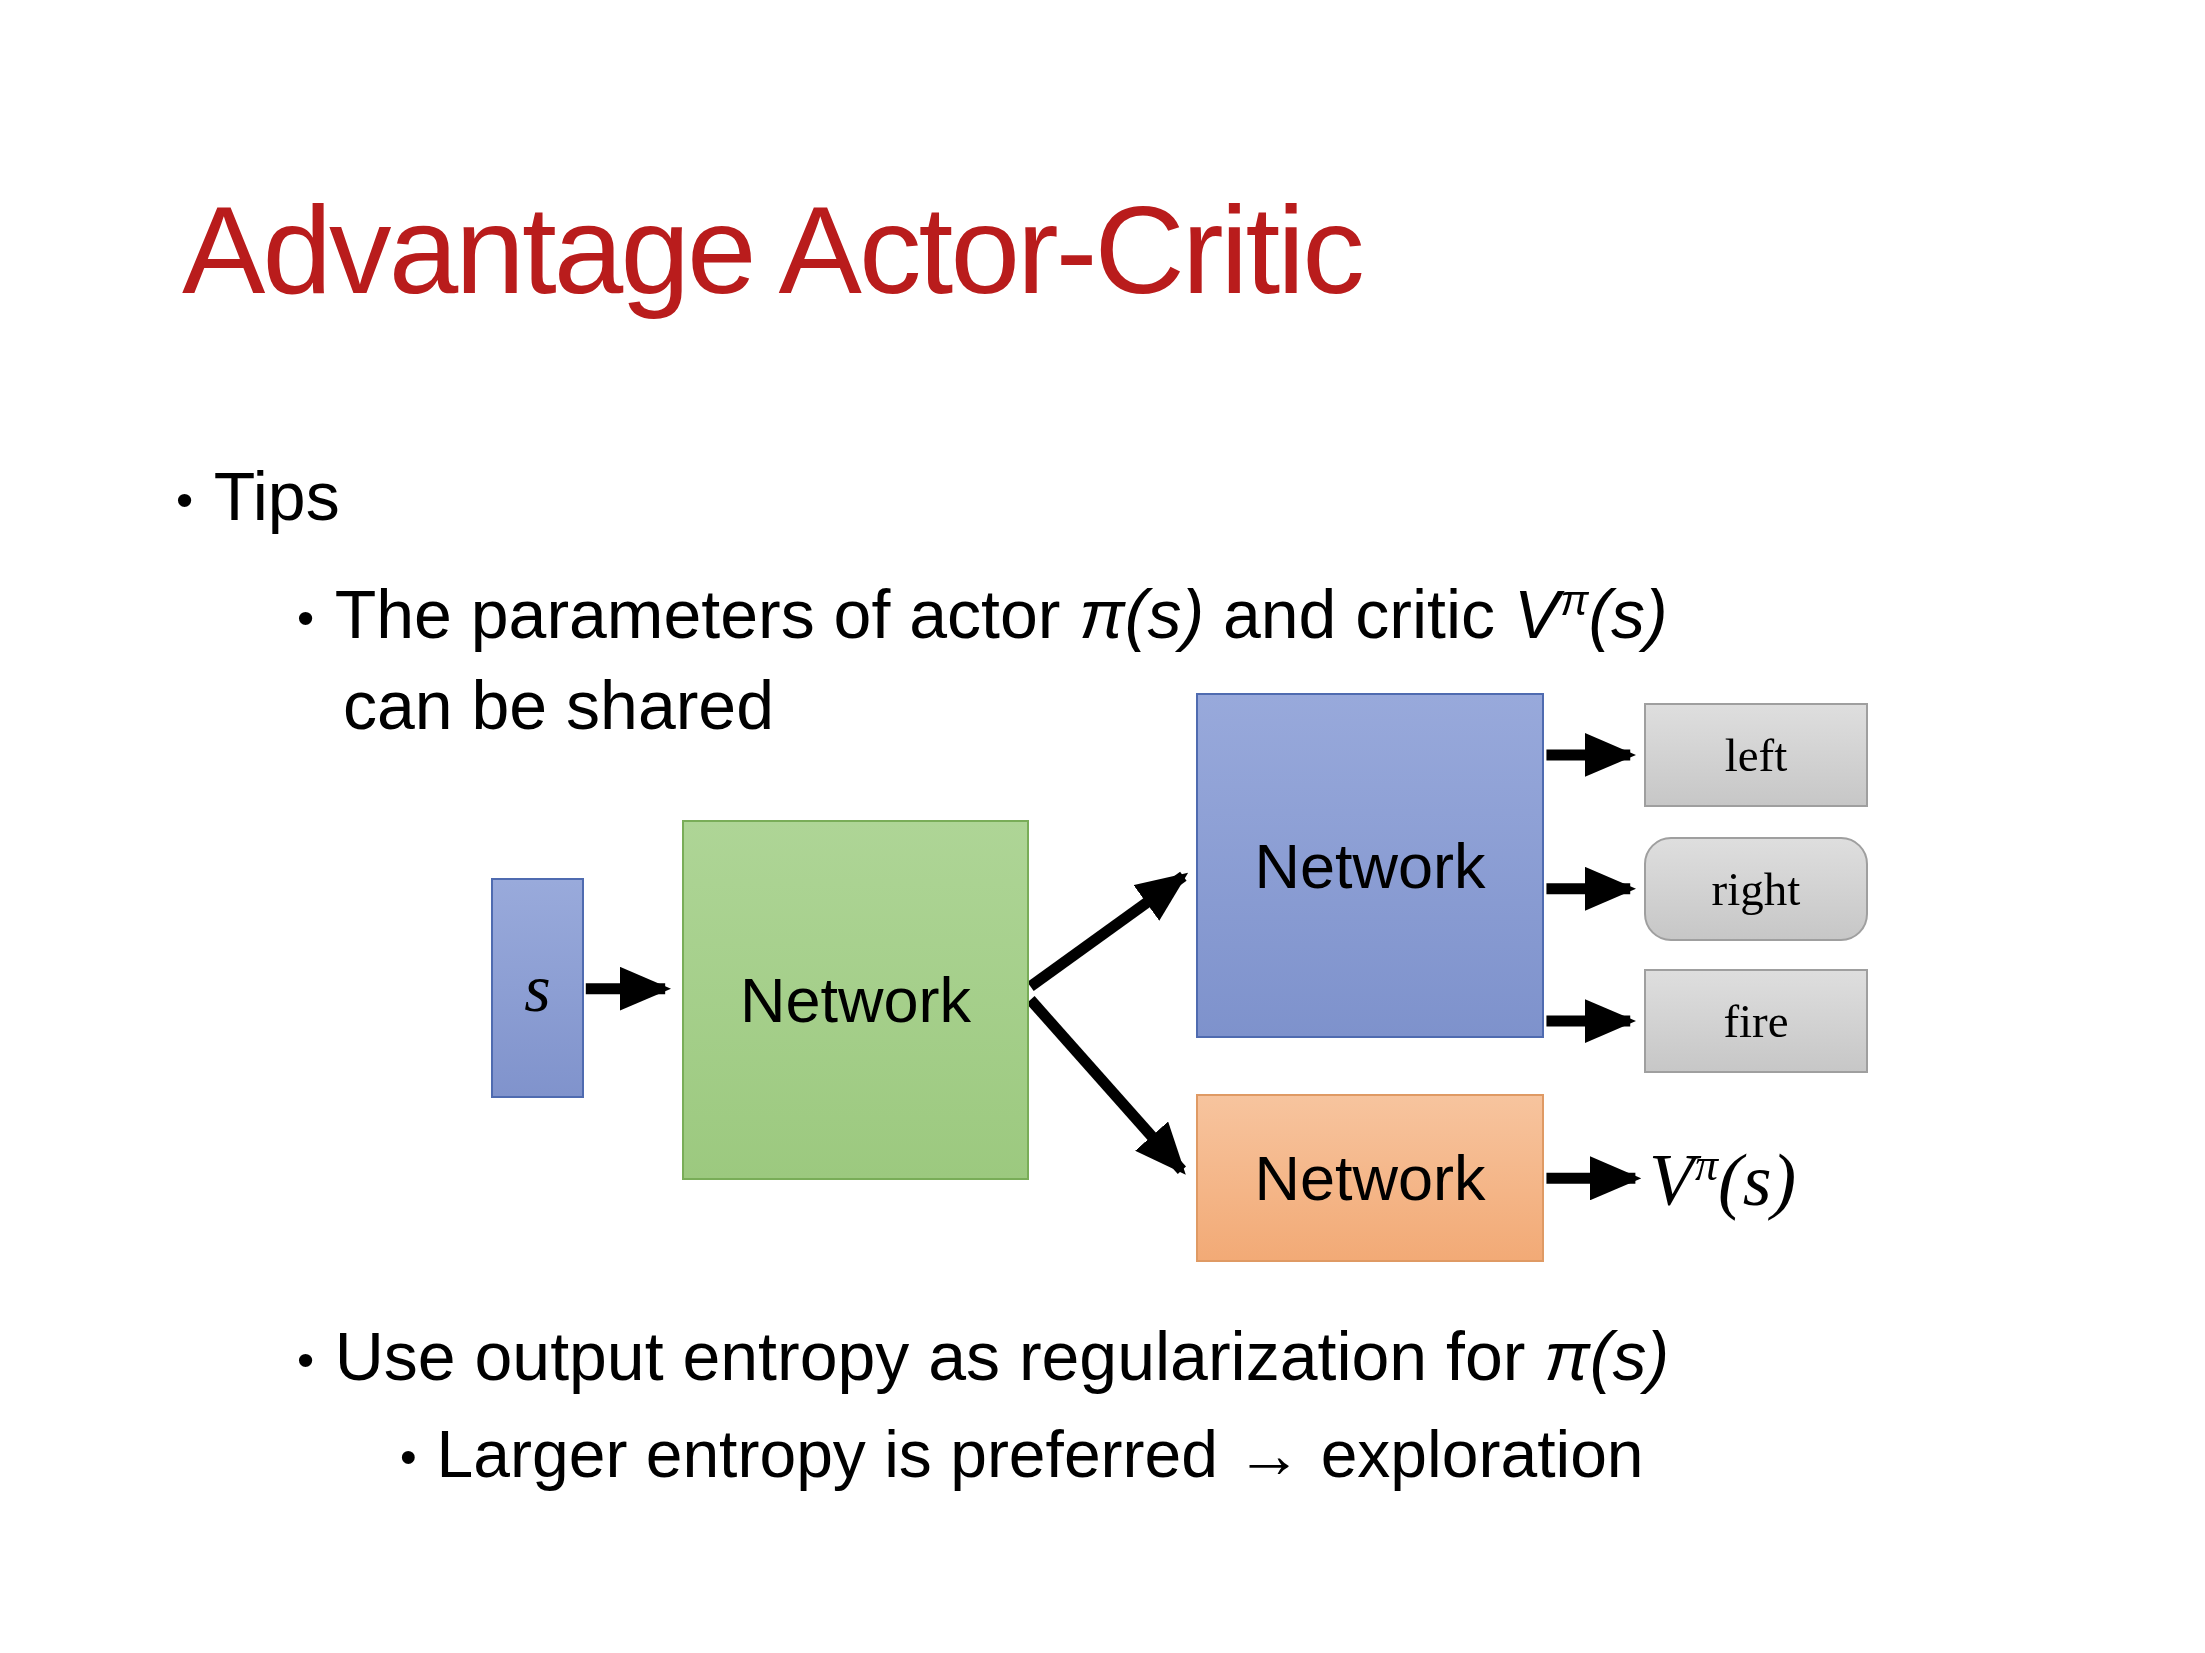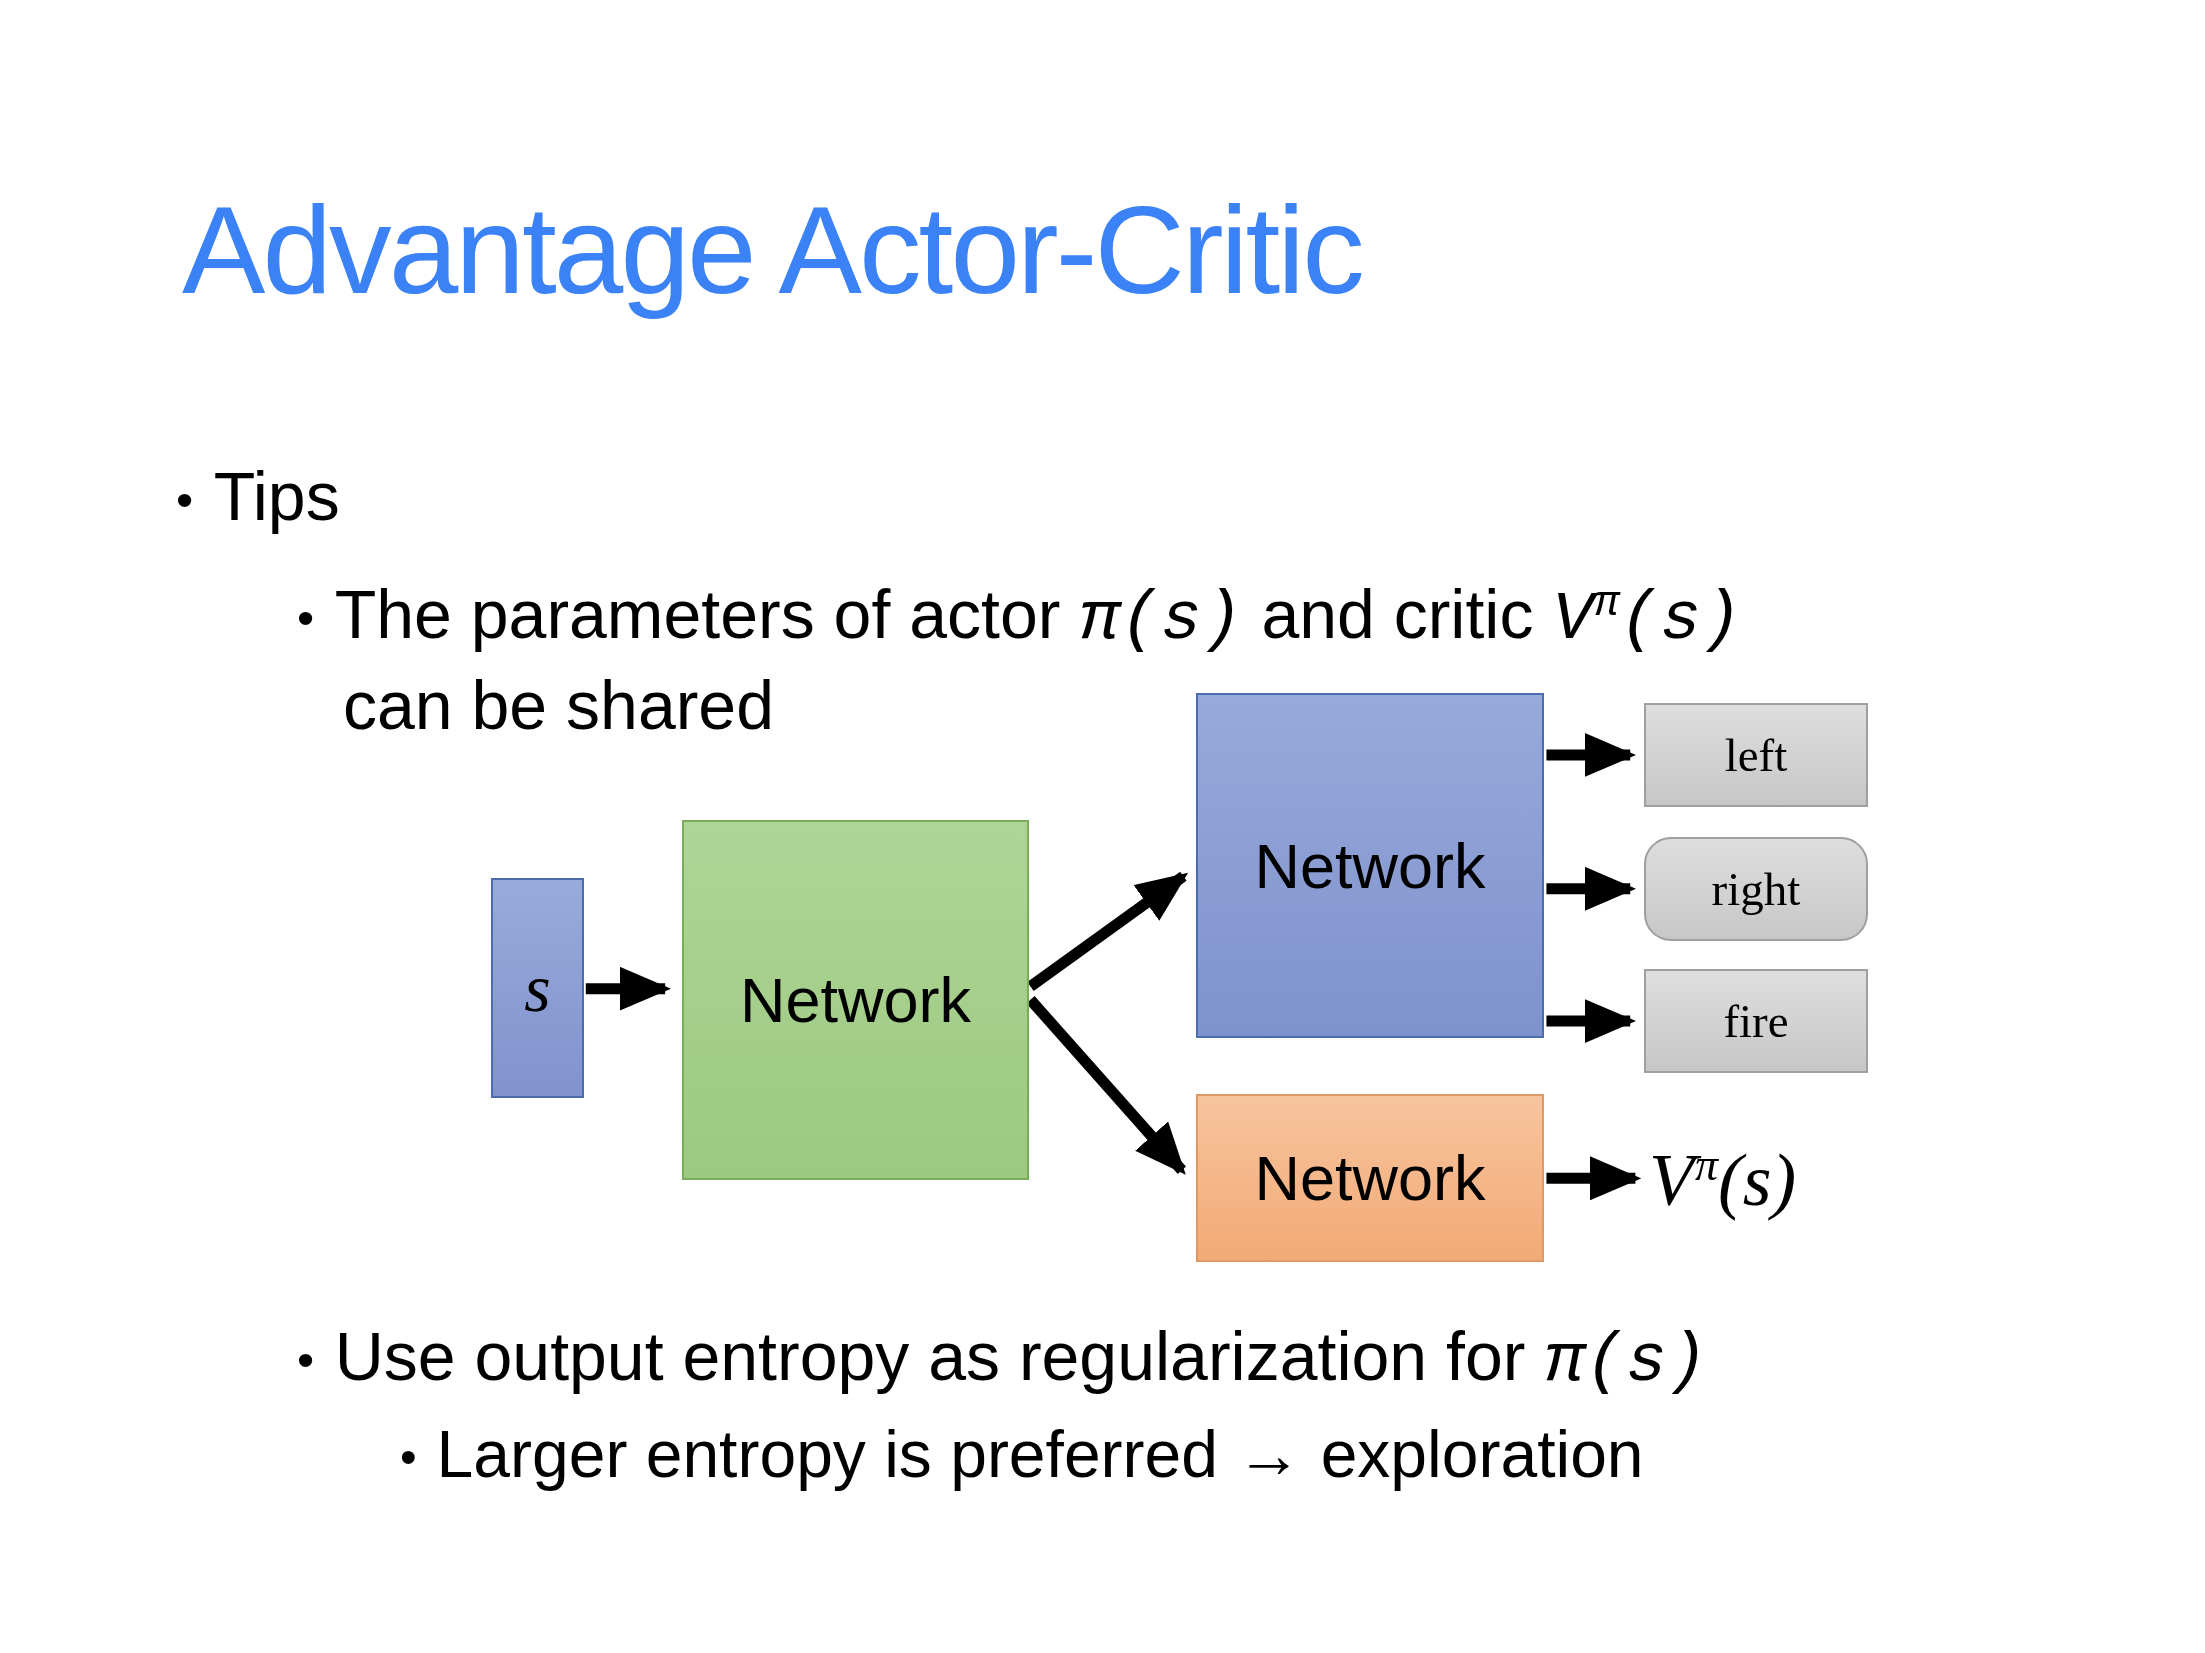--- a/index.html
+++ b/index.html
@@ -11,36 +11,36 @@
     font-family:"Liberation Sans", sans-serif;
     color:#000000;
     overflow:hidden;
   }
   .abs{position:absolute;}
   .title{
     left:182px; top:178px;
     font-size:125px;
     letter-spacing:-2.9px;
     white-space:nowrap;
-    color:#3b82f6;
+    color:#b91c1c;
   }
   .line{white-space:nowrap; display:flex; align-items:baseline;}
   .bullet{
     display:inline-block;
     font-size:0.72em;
     transform:translateY(-0.08em);
     margin-right:0.42em;
   }
   .lvl1{left:176px; top:457px; font-size:68px;}
   .lvl2a{left:297px; top:575px; font-size:68px;}
   .lvl2b{left:343px; top:666px; font-size:68px;}
   .lvl2c{left:297px; top:1317px; font-size:68px;}
   .lvl3{left:400px; top:1416px; font-size:66px;}
   .math{
-    font-family:Liberation Mono, monospace;
+    font-family:Liberation Sans, sans-serif;
     font-style:italic;
   }
   .sup{
     font-size:0.62em;
     vertical-align:0.55em;
     margin-left:0.02em;
   }
   
   .dbox{
     position:absolute;

